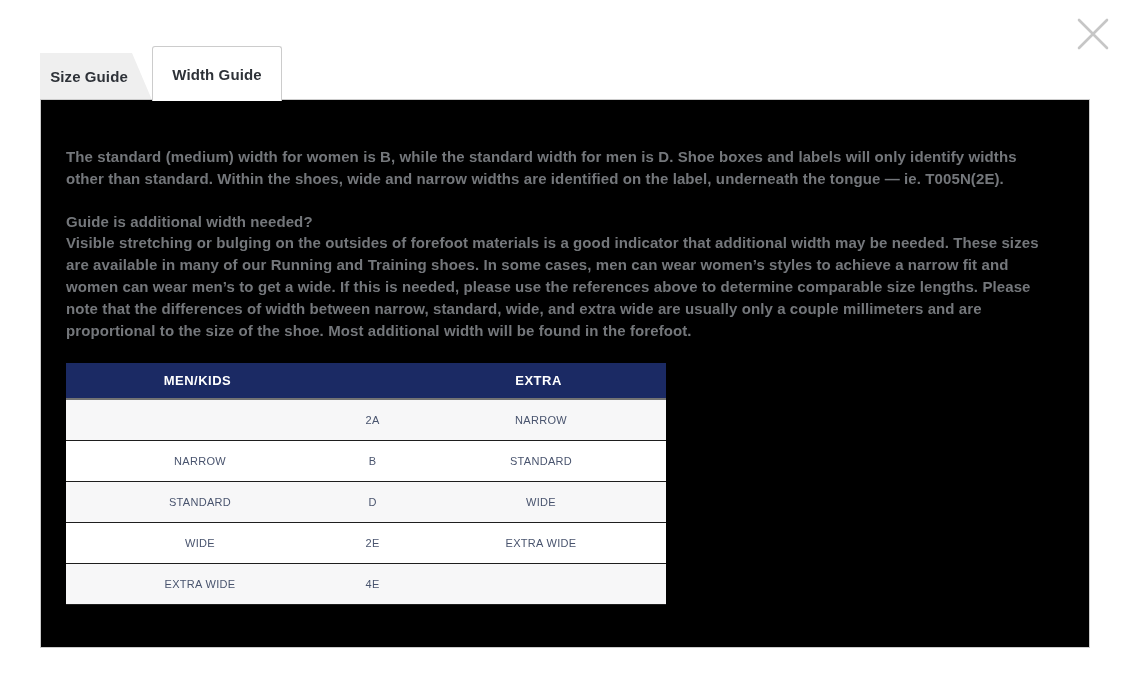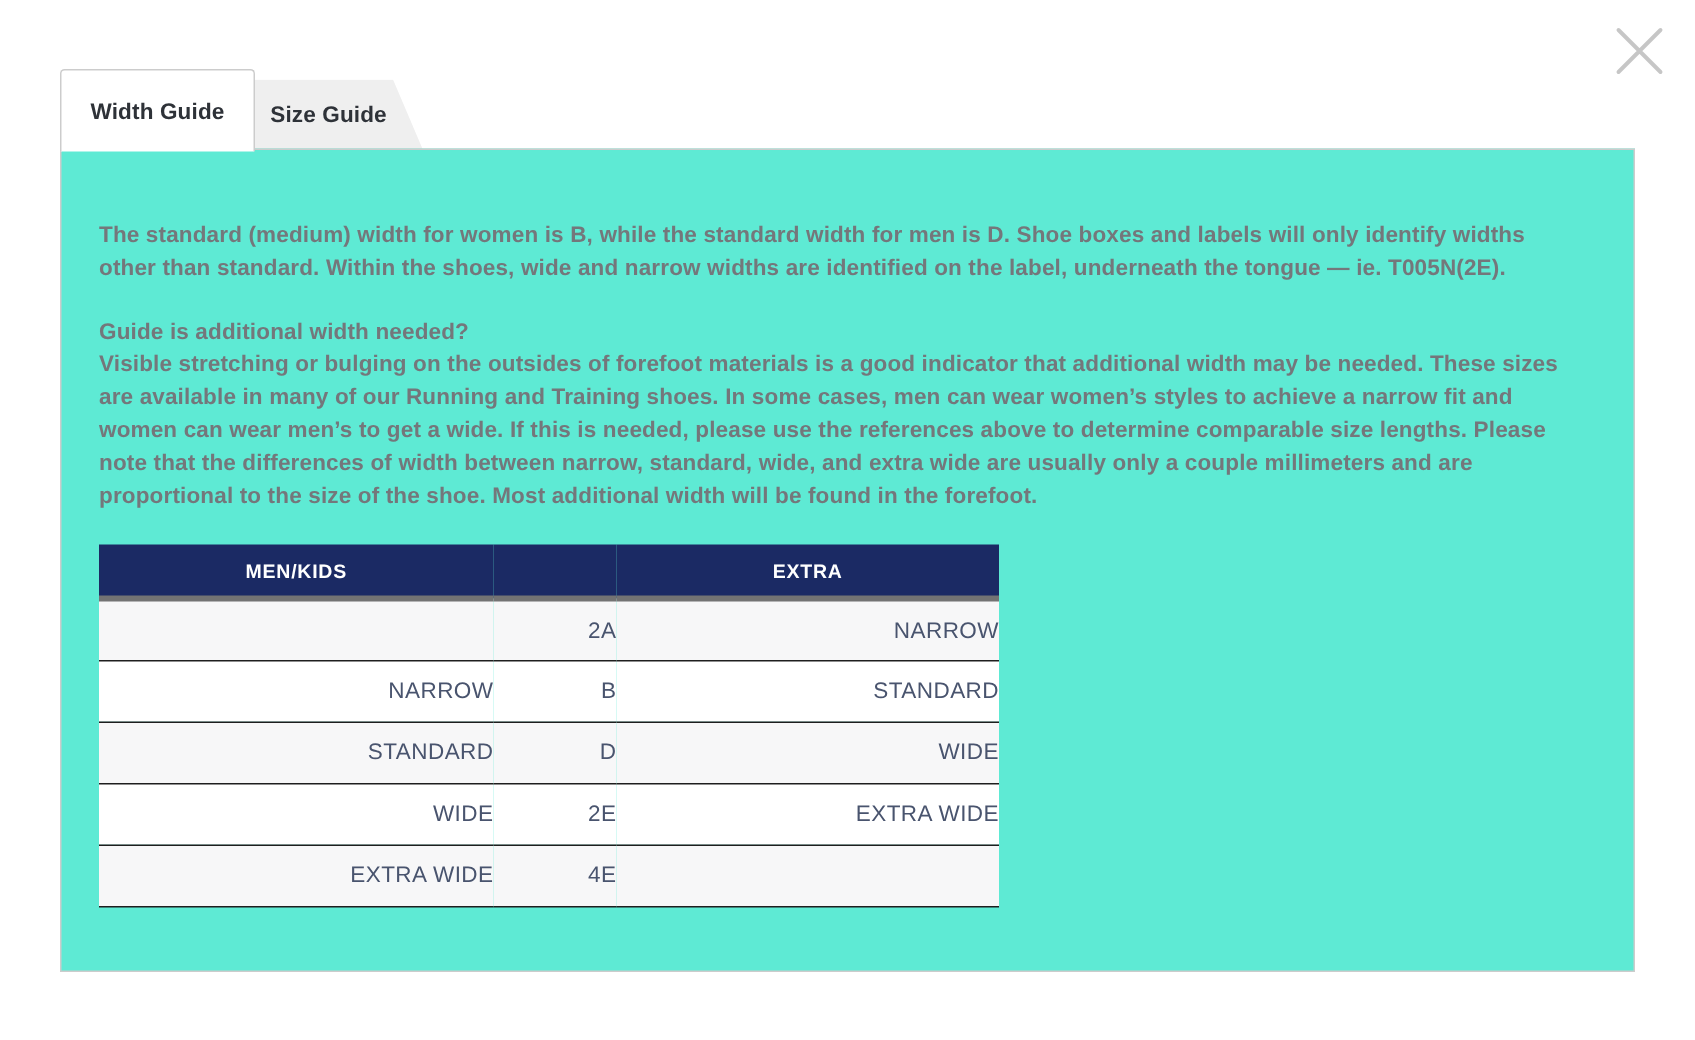--- a/index.html
+++ b/index.html
@@ -26,64 +26,64 @@
     padding-right:14px;
   }
   .tab-active {
     width:130px; height:55px; background:#ffffff;
     border:1px solid #cccccc; border-bottom:none; border-radius:3px 3px 0 0;
     margin-bottom:-1px; position:relative; z-index:2;
   }
   
   .panel {
     position:absolute; left:40px; top:99px; width:1050px; height:549px;
-    background:#5eead4; border:1px solid #cccccc;
+    background:#000000; border:1px solid #cccccc;
   }
   .panel-inner { padding:46px 25px 0 25px; }
   .para {
     width:978px; font-size:15px; line-height:21.8px; font-weight:600;
     color:#74777b; letter-spacing:.1px;
   }
   .para-intro { margin-bottom:21px; }
   
   .width-table {
     margin-top:22px; width:600px; border-collapse:collapse; table-layout:fixed;
   }
   .width-table col.c1 { width:263px; }
   .width-table col.c2 { width:82px; }
   .width-table col.c3 { width:255px; }
   .width-table thead th {
     background:#1b2a64; color:#ffffff; height:36px; font-size:13px;
     font-weight:bold; letter-spacing:.5px; text-align:center;
-    border-bottom:4px solid #737373;
+    border-bottom:2px solid #737373;
   }
   .width-table tbody td {
-    height:41px; font-size:15px; font-weight:normal; color:#49546e;
-    letter-spacing:.3px; text-align:right; padding-left:5px;
+    height:41px; font-size:11px; font-weight:normal; color:#49546e;
+    letter-spacing:.3px; text-align:center; padding-left:5px;
     border-bottom:1px solid #1e1e1e; background:#ffffff;
   }
   .width-table tbody tr:nth-child(odd) td { background:#f7f7f8; }
 </style>
 </head>
 <body>
 
 <div class="stage">
 
   <button class="close-btn" aria-label="Close">
     <svg width="40" height="40" viewBox="0 0 40 40">
       <path d="M6 6 L34 34 M34 6 L6 34" stroke="#c6c6c6" stroke-width="2.6" fill="none" stroke-linecap="round"></path>
     </svg>
   </button>
 
   <div class="tabs">
+    <div class="tab tab-inactive">
+      <span>Size Guide</span>
+    </div>
     <div class="tab tab-active">
       <span>Width Guide</span>
-    </div>
-    <div class="tab tab-inactive">
-      <span>Size Guide</span>
     </div>
   </div>
 
   <div class="panel">
     <div class="panel-inner">
 
       <p class="para para-intro">The standard (medium) width for women is B, while the standard width for men is D. Shoe boxes and labels will only identify widths other than standard. Within the shoes, wide and narrow widths are identified on the label, underneath the tongue — ie. T005N(2E).</p>
 
       <div class="para">
         <div>Guide is additional width needed?</div>

